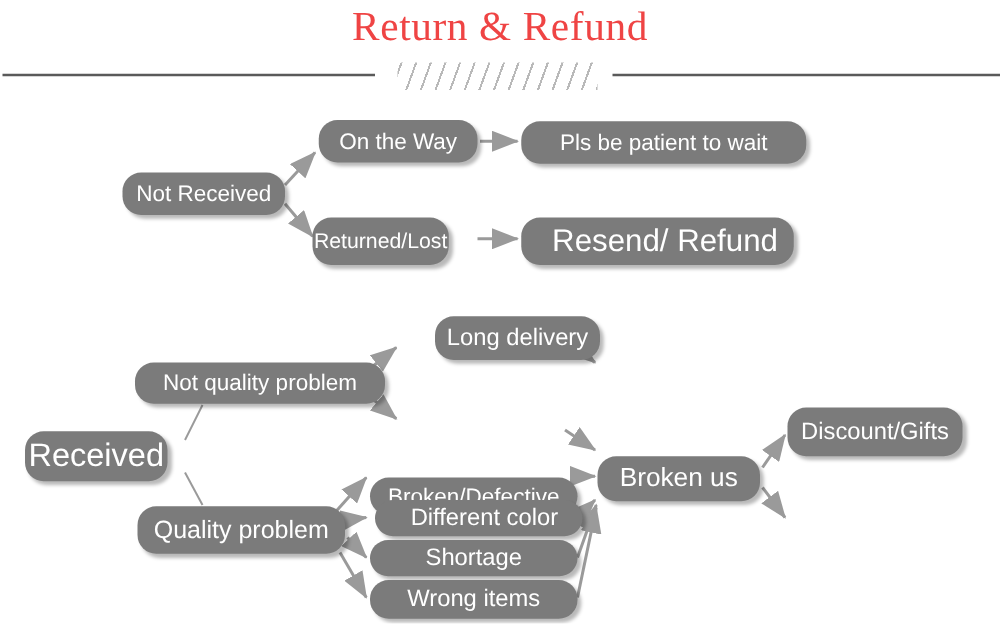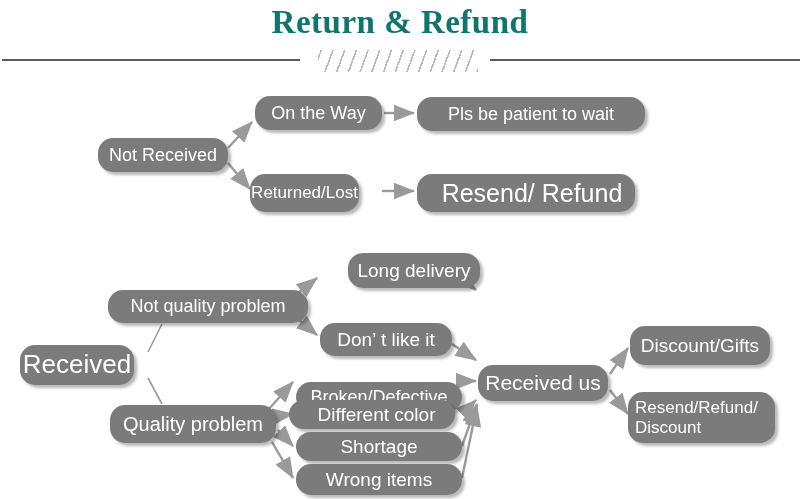--- a/index.html
+++ b/index.html
@@ -19,24 +19,24 @@
   }
 
   
   #title {
     position: absolute;
     left: 0;
     top: 4px;
     width: 800px;
     text-align: center;
     font-family: "Liberation Serif", serif;
-    font-weight: bold;
+    font-weight: normal;
     font-size: 33px;
     letter-spacing: 0.5px;
-    color: #0f766e;
+    color: #ef4444;
     white-space: nowrap;
   }
   #divider {
     position: absolute;
     left: 0;
     top: 50px;
     width: 800px;
     height: 22px;
   }
   .rule {
@@ -158,32 +158,29 @@
   <div class="box" style="left:250px; top:174px; width:109px; height:38px; font-size:17px;">Returned/Lost</div>
 
   <div class="box" style="left:417px; top:174px; width:218px; height:38px; font-size:25px;padding-left:16px;">Resend/ Refund</div>
 
   <div class="box" style="left:20px;  top:345px; width:114px; height:40px; font-size:26px;">Received</div>
 
   <div class="box" style="left:108px; top:290px; width:200px; height:33px; font-size:18px;">Not quality problem</div>
 
   <div class="box" style="left:320px; top:253px; width:132px; height:35px; font-size:19px;margin-left:28px;">Long delivery</div>
 
-  <div class="box" style="left:320px; top:323px; width:132px; height:33px; font-size:19px;">Don’  t like it</div>
 
   <div class="box" style="left:110px; top:405px; width:166px; height:38px; font-size:20px;">Quality problem</div>
 
   <div class="box" style="left:296px; top:366px; width:166px; height:30px; font-size:18px;margin-top:16px;">Broken/Defective</div>
 
-  <div class="box" style="left:289px; top:400px; width:166px; height:29px; font-size:19px;padding-left:13px;">Different color</div>
+  <div class="box" style="left:300px; top:400px; width:166px; height:29px; font-size:19px;padding-left:13px;">Different color</div>
 
   <div class="box" style="left:296px; top:432px; width:166px; height:29px; font-size:19px;">Shortage</div>
 
   <div class="box" style="left:296px; top:464px; width:166px; height:31px; font-size:19px;">Wrong items</div>
 
-  <div class="box" style="left:478px; top:365px; width:130px; height:36px; font-size:21px;">Received us</div>
+  <div class="box" style="left:478px; top:365px; width:130px; height:36px; font-size:21px;">Broken us</div>
 
   <div class="box" style="left:630px; top:326px; width:140px; height:39px; font-size:19px;">Discount/Gifts</div>
 
-  <div class="box left-align" style="left:628px; top:392px; width:147px; height:51px; font-size:17px;">Resend/Refund/
-Discount</div>
 
 </div>
 
 </body></html>

